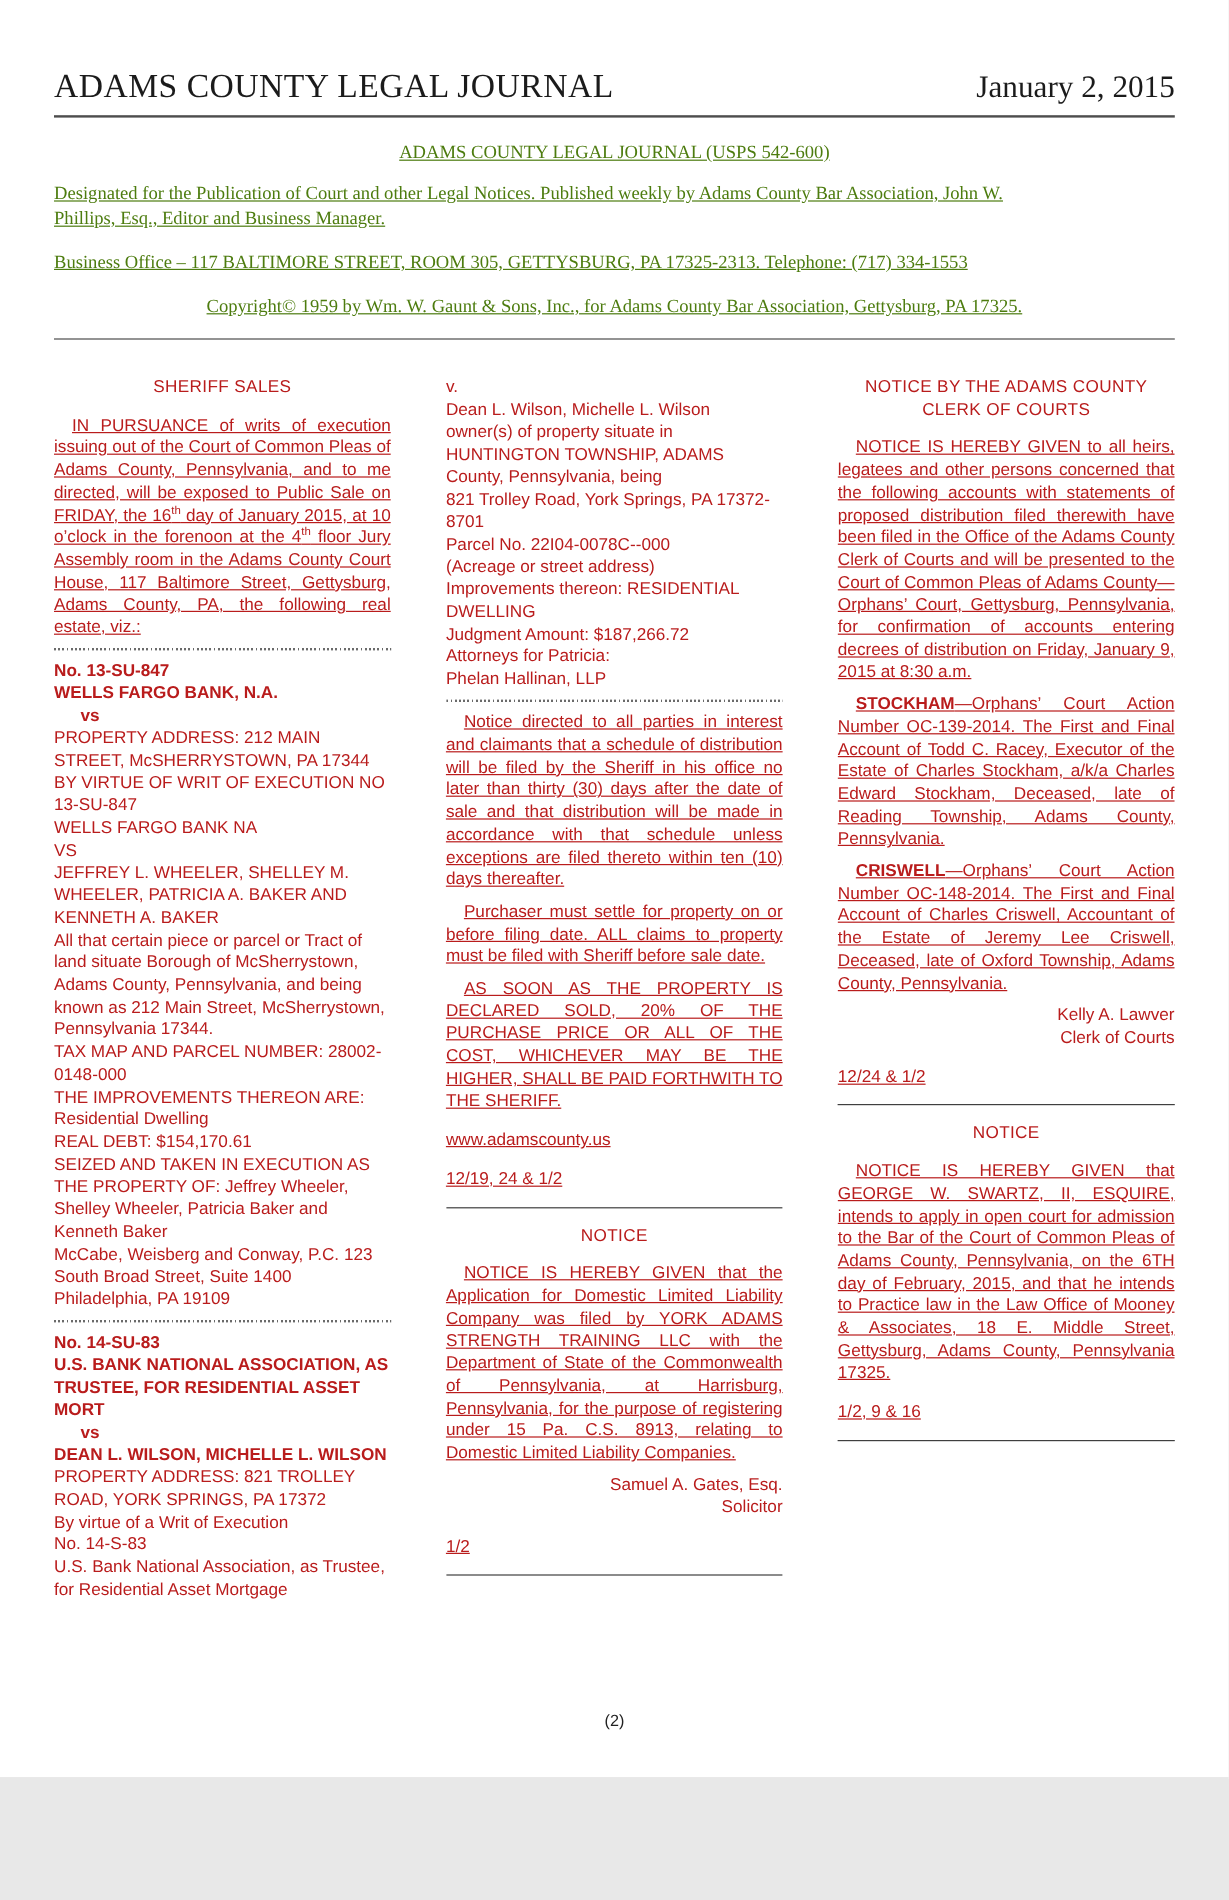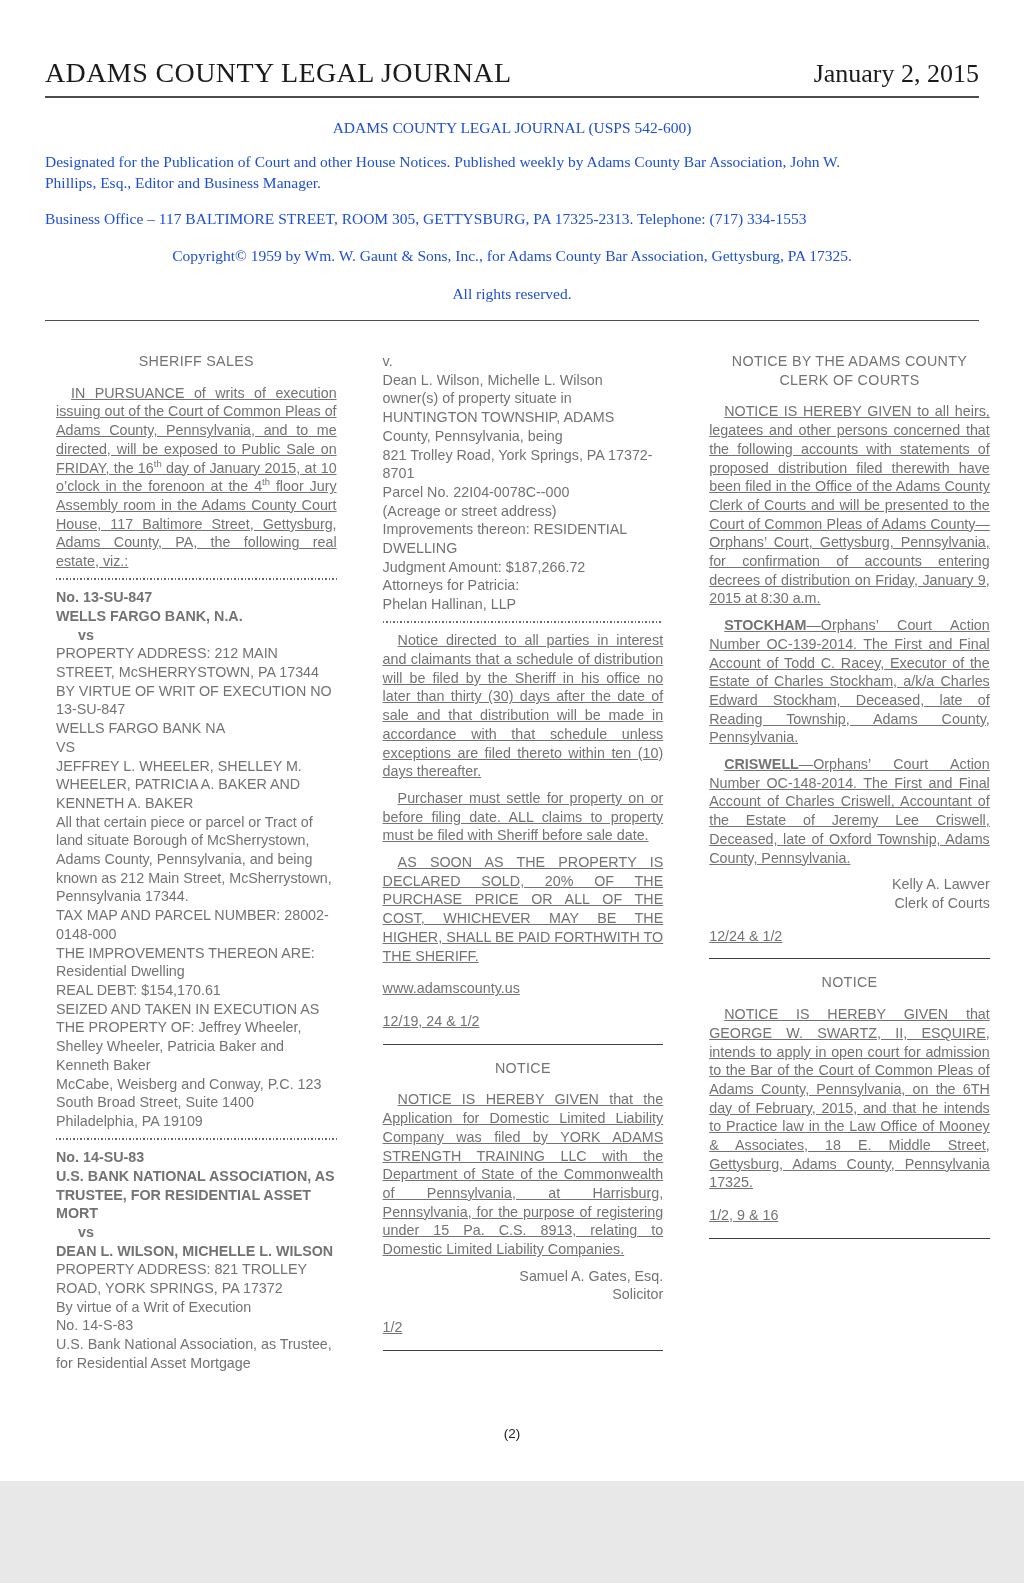--- a/index.html
+++ b/index.html
@@ -13,35 +13,35 @@
     padding:57px 45px 0 45px;
     font-family:"Liberation Serif", serif;
   }
   .hdr-title { font-size:28px; letter-spacing:.4px; white-space:nowrap; }
   .hdr-date  { font-size:26px; white-space:nowrap; }
   .hdr-rule  { margin:7px 45px 0 45px; border-top:2px solid #4d4d4d; }
   
   .masthead {
     padding:19px 45px 0 45px;
     font-family:"Liberation Serif", serif;
-    font-size:15.5px; line-height:21px; color:#1d4ed8;
+    font-size:15.5px; line-height:21px; color:#4d7c0f;text-decoration:underline;
   }
   .mh-center { text-align:center; margin:0; }
   .mh-left   { text-align:left; margin:0; }
   .mh-usps       { margin-bottom:12px; }
   .mh-designated { max-width:832px; margin-top:13px; }
   .mh-business   { margin-top:15px; }
   .mh-copyright  { margin-top:16px; }
   .mh-rights     { margin-top:17px; }
   .mh-rule { margin:16px 45px 0 45px; border-top:1.5px solid #4d4d4d; }
   
   .columns {
     display:flex; gap:46px; padding:31px 45px 0 45px;
     font-family:"Liberation Sans", sans-serif;
-    font-size:14.3px; line-height:18.7px; color:#737373;margin-left:11px;
+    font-size:14.3px; line-height:18.7px; color:#b91c1c;
   }
   .col { width:280.6px; flex:0 0 auto; }
   .col-heading {
     font-size:14.3px; font-weight:normal; text-align:center;
     letter-spacing:.3px; margin:0 0 13px 0;
   }
   .para   { margin:0; }
   .just   { text-align:justify; }
   .indent { text-indent:15px;text-decoration:underline; }
   .sp-above { margin-top:8px; }
@@ -68,24 +68,23 @@
 <div class="page">
 
   <header class="hdr">
     <div class="hdr-title">ADAMS COUNTY LEGAL JOURNAL</div>
     <div class="hdr-date">January 2, 2015</div>
   </header>
   <div class="hdr-rule"></div>
 
   <section class="masthead">
     <p class="mh-center mh-usps">ADAMS COUNTY LEGAL JOURNAL (USPS 542-600)</p>
-    <p class="mh-left mh-designated">Designated for the Publication of Court and other House Notices. Published weekly by Adams County Bar Association, John W. Phillips, Esq., Editor and Business Manager.</p>
+    <p class="mh-left mh-designated">Designated for the Publication of Court and other Legal Notices. Published weekly by Adams County Bar Association, John W. Phillips, Esq., Editor and Business Manager.</p>
     <p class="mh-left mh-business">Business Office – 117 BALTIMORE STREET, ROOM 305, GETTYSBURG, PA 17325-2313. Telephone: (717) 334-1553</p>
     <p class="mh-center mh-copyright">Copyright© 1959 by Wm. W. Gaunt &amp; Sons, Inc., for Adams County Bar Association, Gettysburg, PA 17325.</p>
-    <p class="mh-center mh-rights">All rights reserved.</p>
   </section>
   <div class="mh-rule"></div>
 
   <main class="columns">
 
     <div class="col">
       <h2 class="col-heading">SHERIFF SALES</h2>
       <p class="para just indent"><span>IN PURSUANCE of writs of execution issuing out of the Court of Common Pleas of Adams County, Pennsylvania, and to me directed, will be exposed to Public Sale on FRIDAY, the 16</span><sup>th</sup><span> day of January 2015, at 10 o’clock in the forenoon at the 4</span><sup>th</sup><span> floor Jury Assembly room in the Adams County Court House, 117 Baltimore Street, Gettysburg, Adams County, PA, the following real estate, viz.:</span></p>
 
       <div class="dotted-sep"></div>

